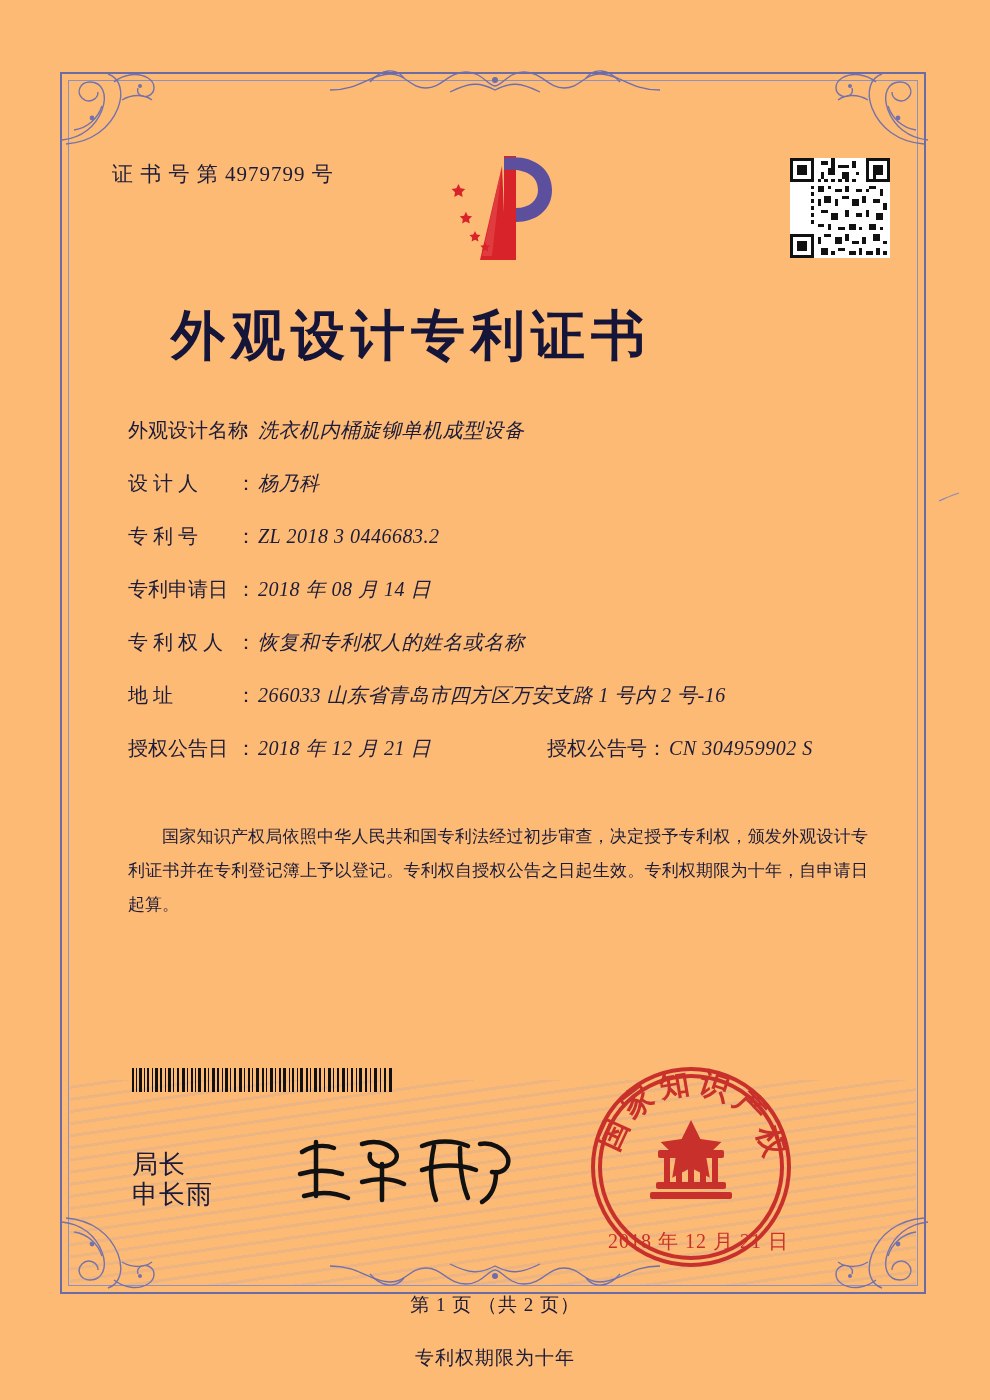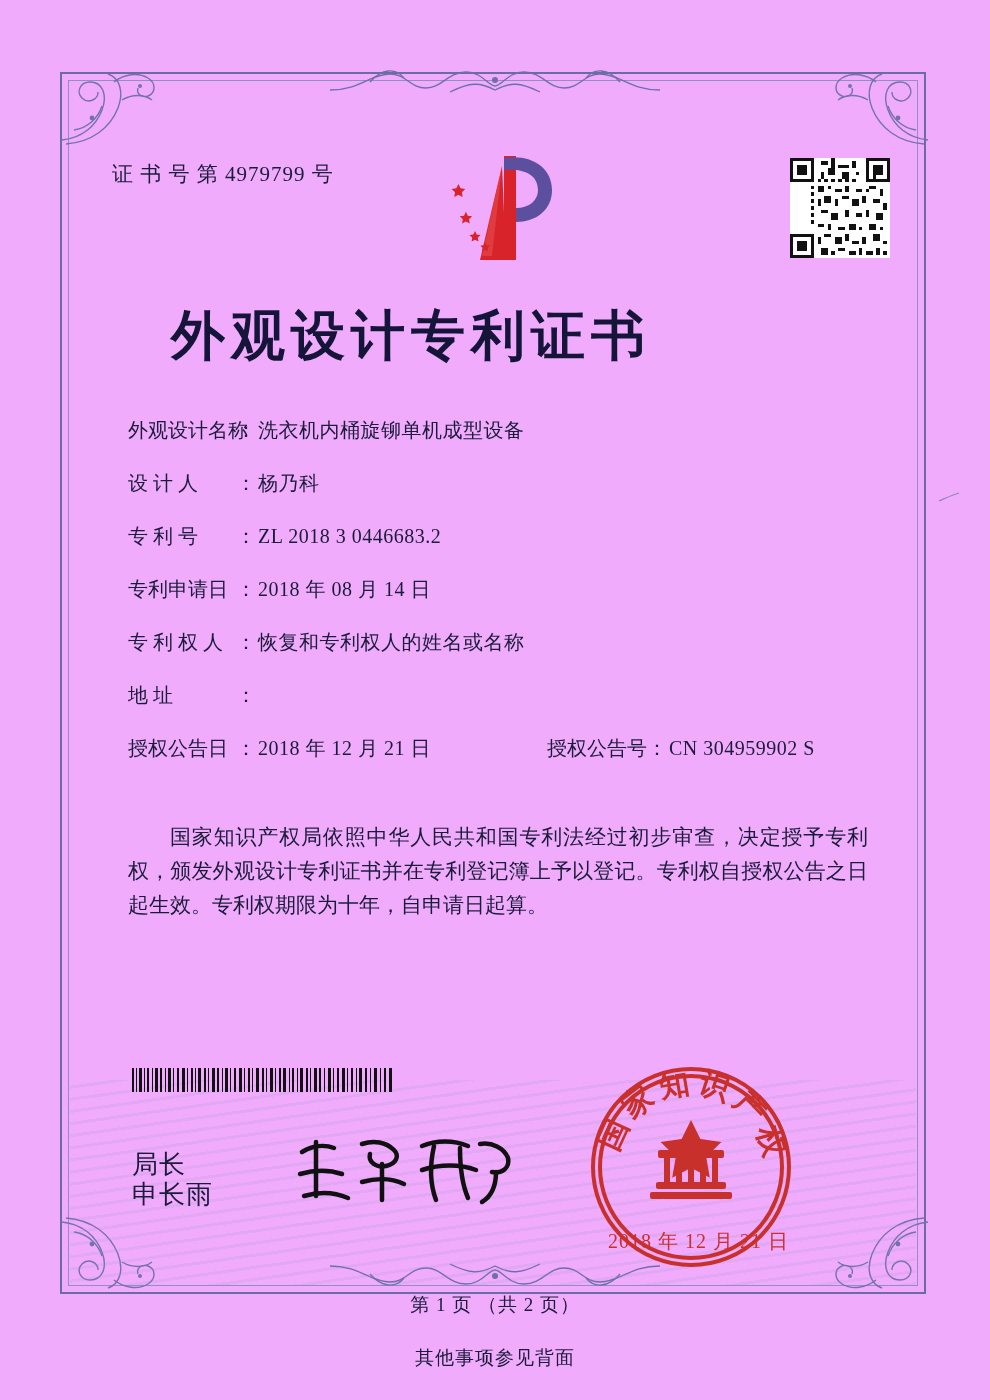--- a/index.html
+++ b/index.html
@@ -14,21 +14,21 @@
     font-family: "Liberation Serif", "DejaVu Serif", serif;
     color: #1b1b3a;
     overflow: hidden;
   }
 
   
   #certificate {
     position: absolute;
     left: 0; top: 0;
     width: 990px; height: 1400px;
-    background: #f0abfc;
+    background: #fdba74;
   }
 
   
   .frame-outer {
     position: absolute;
     left: 60px; top: 72px;
     width: 866px; height: 1222px;
     border: 2px solid #6b6ba5;
     box-sizing: border-box;
   }
@@ -119,31 +119,31 @@
     align-items: baseline;
     margin-bottom: 33px;
     white-space: nowrap;
   }
   .field-label {
     width: 108px;
     display: inline-block;
     letter-spacing: 0px;
   }
   .field-colon { margin: 0 2px 0 0; }
-  .field-value { letter-spacing: .5px; }
+  .field-value { letter-spacing: .5px; font-style: italic; }
   .field-row.dual .second-label {
     margin-left: 116px;
   }
 
   
   .paragraphs {
     position: absolute;
     left: 128px; top: 820px;
     width: 740px;
-    font-size: 21px;
+    font-size: 17px;
     line-height: 34px;
     text-align: justify;
     color: #1b1b3a;
   }
   .paragraphs p {
     margin: 0 0 6px 0;
     text-indent: 2em;
   }
 
   
@@ -441,20 +441,21 @@
 
     <div class="field-row">
       <span class="field-label">专 利 权 人</span>
       <span class="field-colon">：</span>
       <span class="field-value">恢复和专利权人的姓名或名称</span>
     </div>
 
     <div class="field-row">
       <span class="field-label">地       址</span>
       <span class="field-colon">：</span>
+      <span class="field-value">266033 山东省青岛市四方区万安支路 1 号内 2 号-16</span>
     </div>
 
     <div class="field-row dual">
       <span class="field-label">授权公告日</span>
       <span class="field-colon">：</span>
       <span class="field-value">2018 年 12 月 21 日</span>
       <span class="second-label">授权公告号</span>
       <span class="field-colon">：</span>
       <span class="field-value">CN 304959902 S</span>
     </div>
@@ -590,13 +591,13 @@
 
   <div class="stray-mark">
     <svg viewBox="0 0 22 10" fill="none" stroke="currentColor" stroke-width="1.2">
       <path d="M1 9 C8 6 14 3 21 1"></path>
     </svg>
   </div>
 
   <div class="page-num">第 1 页 （共 2 页）</div>
 </div>
 
-<div class="back-note">其他事项参见背面</div>
+<div class="back-note">专利权期限为十年</div>
 
 </body></html>

